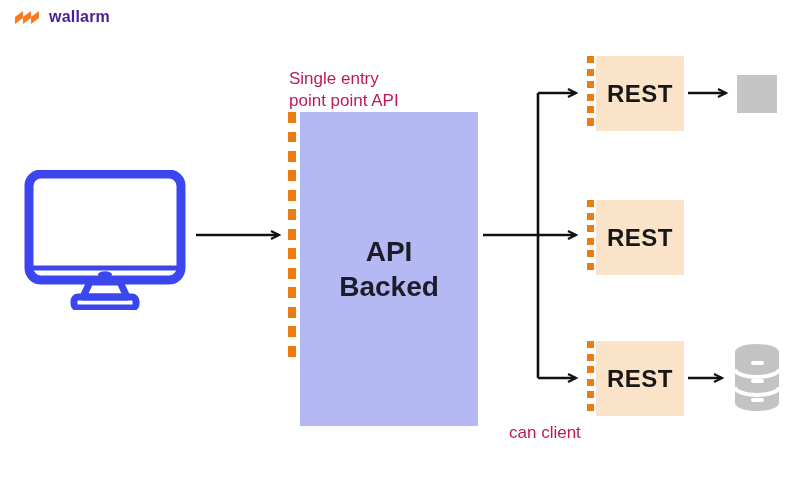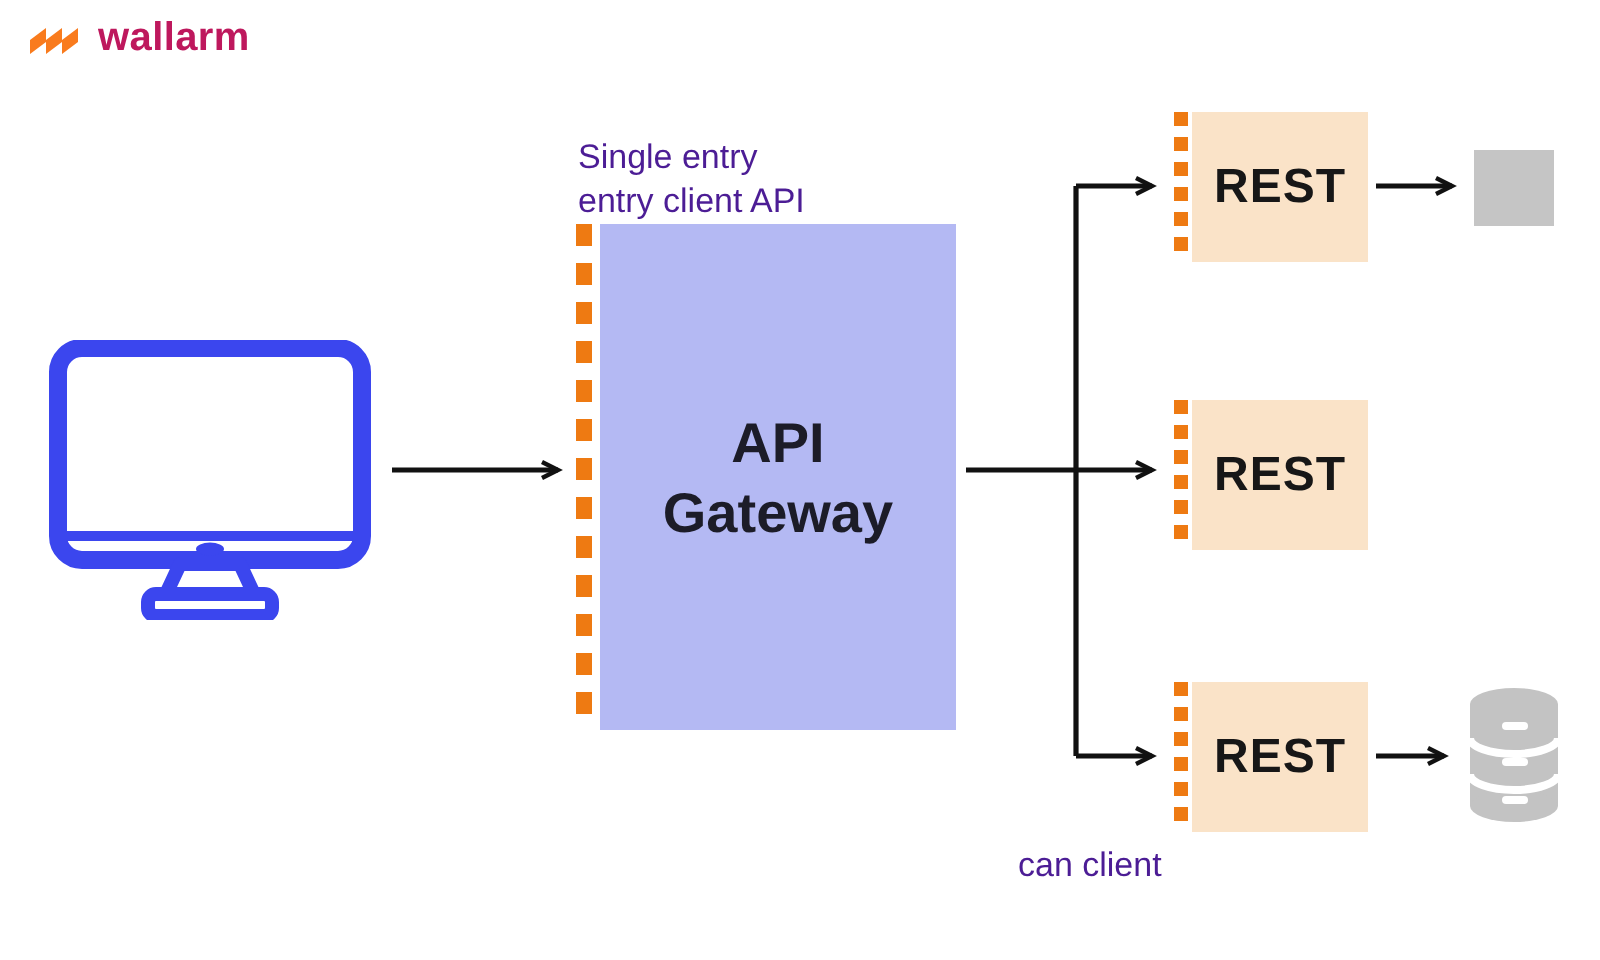--- a/index.html
+++ b/index.html
@@ -2,34 +2,34 @@
 <html><head>
 <meta charset="utf-8">
 <style>
   html,body{margin:0;padding:0;}
   body{font-family:"Liberation Sans",sans-serif;background:#ffffff;}
   .canvas{position:relative;width:800px;height:480px;background:#ffffff;overflow:hidden;}
   .abs{position:absolute;}
 
   
   .logo{position:absolute;left:14px;top:8px;display:flex;align-items:center;gap:8px;}
-  .logo-text{font-size:20px;font-weight:700;color:#be185d;letter-spacing:.2px;}
+  .logo-text{font-size:16px;font-weight:700;color:#4c1d95;letter-spacing:.2px;}
 
   
-  .note{position:absolute;font-size:17px;line-height:1.3;color:#4c1d95;}
+  .note{position:absolute;font-size:17px;line-height:1.3;color:#be185d;}
   .note-entry{left:289px;top:68px;}
   .note-backed{left:509px;top:422px;}
 
   
   .dash-v{position:absolute;background-image:repeating-linear-gradient(to bottom,#ee7a12 0 11px,transparent 11px 19.5px);}
   .dash-lg{left:288px;top:112px;width:8px;height:253px;}
   .dash-sm{left:587px;width:7px;height:75px;background-image:repeating-linear-gradient(to bottom,#ee7a12 0 7px,transparent 7px 12.5px);}
 
   
-  .gateway-box{position:absolute;left:300px;top:112px;width:178px;height:253px;background:#b4b9f3;display:flex;align-items:center;justify-content:center;text-align:center;}
+  .gateway-box{position:absolute;left:300px;top:112px;width:178px;height:314px;background:#b4b9f3;display:flex;align-items:center;justify-content:center;text-align:center;}
   .gateway-label{font-size:28px;font-weight:700;color:#1c1c28;line-height:1.25;}
 
   
   .rest-box{position:absolute;left:596px;width:88px;height:75px;background:#fae3c8;display:flex;align-items:center;justify-content:center;}
   .rest-label{font-size:24px;font-weight:700;color:#171717;letter-spacing:.5px;}
 
   
   .square{position:absolute;left:737px;top:75px;width:40px;height:38px;background:#c5c5c5;}
 
   .lines-svg{position:absolute;left:0;top:0;width:800px;height:480px;pointer-events:none;}
@@ -68,28 +68,28 @@
       <path d="M483,235 H576" marker-end="url(#ah)"></path>
       <path d="M538,93 H576" marker-end="url(#ah)"></path>
       <path d="M538,378 H576" marker-end="url(#ah)"></path>
       <path d="M688,93 H726" marker-end="url(#ah)"></path>
       <path d="M688,378 H722" marker-end="url(#ah)"></path>
     </g>
   </svg>
 
   <div class="note note-entry">
     <div>Single entry</div>
-    <div>entry client API</div>
+    <div>point point API</div>
   </div>
 
   <div class="dash-v dash-lg"></div>
   <div class="gateway-box">
     <div class="gateway-label">
       <div>API</div>
-      <div>Gateway</div>
+      <div>Backed</div>
     </div>
   </div>
 
   <div class="dash-v dash-sm" style="top:56px;"></div>
   <div class="rest-box" style="top:56px;">
     <span class="rest-label">REST</span>
   </div>
 
   <div class="dash-v dash-sm" style="top:200px;"></div>
   <div class="rest-box" style="top:200px;">

